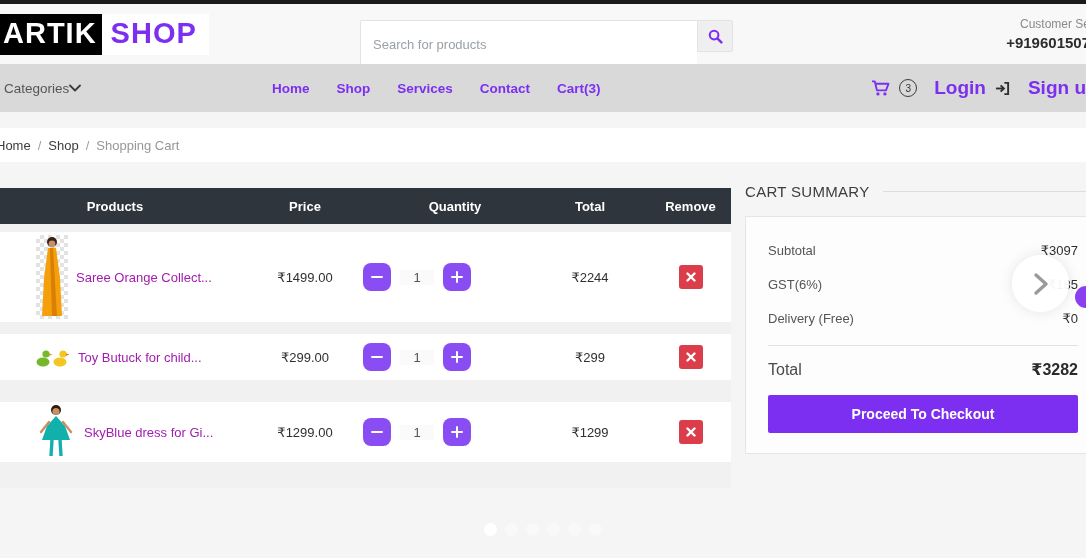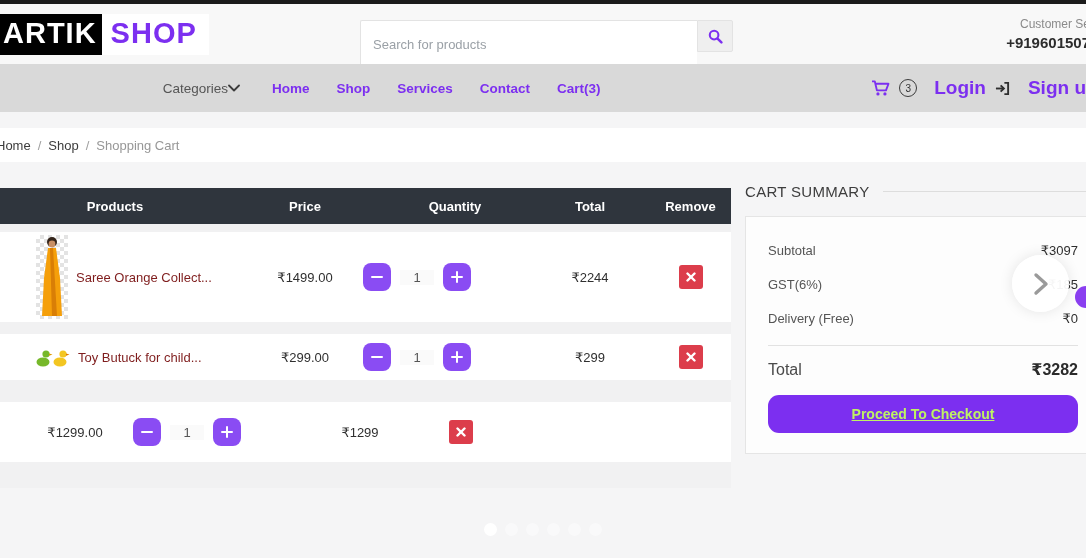--- a/index.html
+++ b/index.html
@@ -17,21 +17,21 @@
   .search{position:absolute;left:360px;top:16px;display:flex;height:32px;}
   .search input{width:312px;height:30px;border:1px solid #e3e3e3;border-right:none;padding:8px 12px;font-size:13px;color:#333;background:#fff;outline:none;border-radius:2px 0 0 2px;}
   .search input::placeholder{color:#9aa0a6;}
   .search-btn{width:36px;height:32px;border:1px solid #e3e3e3;background:#efefef;border-radius:0 2px 2px 0;display:flex;align-items:center;justify-content:center;cursor:pointer;padding:0;}
   .cust{position:absolute;right:-4px;top:13px;text-align:right;}
   .cust-line1{font-size:12px;color:#8a8a8a;}
   .cust-line2{font-size:15px;color:#2c2c2c;font-weight:bold;margin-top:3px;}
 
   
   .nav{position:absolute;top:64px;left:0;right:0;height:48px;background:#d9d9d9;display:flex;align-items:center;}
-  .categories{width:236px;display:flex;align-items:center;justify-content:flex-end;padding:0 8px 0 4px;color:#555;font-size:13.5px;cursor:pointer;}
+  .categories{width:236px;display:flex;align-items:center;justify-content:flex-start;padding:0 8px 0 4px;color:#555;font-size:13.5px;cursor:pointer;}
   .nav-links{display:flex;gap:27px;margin-left:24px;}
   .nav-links a{color:#7c2ff0;font-weight:bold;font-size:13.5px;text-decoration:none;cursor:pointer;}
   .nav-right{position:absolute;right:0;top:0;height:48px;display:flex;align-items:center;gap:9px;padding-right:0;}
   .badge{width:16px;height:16px;border:1.5px solid #3c3c3c;border-radius:50%;display:flex;align-items:center;justify-content:center;font-size:10px;color:#333;background:transparent;}
   .nav-login,.nav-signup{color:#7c2ff0;font-weight:bold;font-size:19px;cursor:pointer;white-space:nowrap;}
 
   
   .breadcrumb{position:absolute;top:128px;left:0;right:0;height:34px;background:#fff;display:flex;align-items:center;font-size:13px;}
   .breadcrumb .bc-wrap{margin-left:-4px;display:flex;gap:7px;align-items:center;}
   .bc-link{color:#3c3c3c;cursor:pointer;}
@@ -45,21 +45,21 @@
   .c-price{width:150px;text-align:center;}
   .c-qty{width:150px;text-align:center;}
   .c-total{width:120px;text-align:center;}
   .c-rem{width:81px;text-align:center;}
   .thead .c-prod{text-align:center;}
   .row{background:#fff;display:flex;align-items:center;}
   .row .c-prod{display:flex;align-items:center;padding-left:36px;box-sizing:border-box;}
   .row-1{margin-top:8px;height:90px;}
   .row-2{margin-top:12px;height:46px;}
   .row-3{margin-top:22px;height:60px;}
-  .prod-name{font-size:13px;color:#7f1d1d;margin-left:8px;cursor:pointer;}
+  .prod-name{font-size:13px;color:#a21caf;margin-left:8px;cursor:pointer;}
   .price-text,.total-text{font-size:13px;color:#2f2f2f;}
   .img-box{flex:none;display:flex;align-items:center;justify-content:center;}
   .img-checker{background:
      linear-gradient(45deg,#e3e3e3 25%,transparent 25%,transparent 75%,#e3e3e3 75%),
      linear-gradient(45deg,#e3e3e3 25%,#fff 25%,#fff 75%,#e3e3e3 75%);
      background-size:8px 8px;background-position:0 0,4px 4px;}
   .qty{display:flex;align-items:center;justify-content:center;gap:9px;transform:translateX(-38px);}
   .qty-btn{width:28px;height:28px;border:none;border-radius:8px;background:#8a4cf3;display:flex;align-items:center;justify-content:center;cursor:pointer;position:relative;padding:0;}
   .bar-h{width:12px;height:2.6px;background:#fff;border-radius:2px;}
   .bar-v{position:absolute;width:2.6px;height:12px;background:#fff;border-radius:2px;left:12.7px;top:8px;}
@@ -70,21 +70,21 @@
   .summary-title{position:absolute;left:745px;top:183px;width:345px;display:flex;align-items:center;gap:14px;font-size:15px;color:#3d3d3d;letter-spacing:0.3px;}
   .summary-title::after{content:"";flex:1;height:1px;background:#ddd;}
   .summary-card{position:absolute;left:745px;top:216px;width:356px;height:238px;box-sizing:border-box;background:#fdfdfd;border:1px solid #e5e5e5;padding:26px 22px 20px;}
   .srow{display:flex;justify-content:space-between;align-items:center;margin-bottom:19px;font-size:13px;}
   .srow .s-label{color:#555;}
   .srow .s-value{color:#2f2f2f;}
   .sdivider{border-top:1px solid #e2e2e2;margin:2px 0 14px;}
   .trow{display:flex;justify-content:space-between;align-items:center;font-size:16px;margin-bottom:16px;}
   .trow .t-label{color:#4a4a4a;}
   .trow .t-value{color:#2b2b2b;font-weight:600;}
-  .checkout-btn{width:100%;height:38px;border:none;border-radius:11px;background:#7c2ff0;color:#bef264;font-weight:bold;font-size:14px;cursor:pointer;font-family:inherit;text-decoration:underline;}
+  .checkout-btn{width:100%;height:38px;border:none;border-radius:2px;background:#7c2ff0;color:#ffffff;font-weight:bold;font-size:14px;cursor:pointer;font-family:inherit;}
 
   
   .carousel-next{position:absolute;left:1012px;top:255px;width:57px;height:57px;border-radius:50%;background:rgba(255,255,255,0.95);box-shadow:0 0 14px rgba(0,0,0,0.10);display:flex;align-items:center;justify-content:center;cursor:pointer;z-index:5;border:none;}
   .fab-sliver{position:absolute;right:-11px;top:286px;width:22px;height:22px;border-radius:50%;background:#8a3ff0;z-index:6;cursor:pointer;}
 
   
   .dots{position:absolute;left:0;right:0;top:523px;display:flex;justify-content:center;gap:8px;}
   .dot{width:13px;height:13px;border-radius:50%;background:#fff;opacity:0.45;cursor:pointer;}
   .dot.active{opacity:1;}
 </style>
@@ -244,20 +244,34 @@
               <svg width="10" height="10" viewBox="0 0 10 10">
                 <line x1="1.5" y1="1.5" x2="8.5" y2="8.5" stroke="#fff" stroke-width="2.4" stroke-linecap="round"></line>
                 <line x1="8.5" y1="1.5" x2="1.5" y2="8.5" stroke="#fff" stroke-width="2.4" stroke-linecap="round"></line>
               </svg>
             </span>
         </button>
       </div>
     </div>
 
     <div class="row row-3">
+      <div class="c-prod">
+        <div class="img-box" style="width:40px;height:58px;background:#fff;">
+          <svg width="38" height="56" viewBox="0 0 38 56">
+              <circle cx="19" cy="6" r="5" fill="#2b1d14"></circle>
+              <circle cx="19" cy="7.5" r="3.6" fill="#c98f64"></circle>
+              <path d="M19,12 L28,22 L33,36 L5,36 L10,22 Z" fill="#12b0ab"></path>
+              <line x1="12" y1="18" x2="4" y2="28" stroke="#c98f64" stroke-width="2.4" stroke-linecap="round"></line>
+              <line x1="26" y1="18" x2="34" y2="28" stroke="#c98f64" stroke-width="2.4" stroke-linecap="round"></line>
+              <line x1="15" y1="36" x2="14" y2="52" stroke="#12b0ab" stroke-width="3.4"></line>
+              <line x1="23" y1="36" x2="24" y2="52" stroke="#12b0ab" stroke-width="3.4"></line>
+            </svg>
+        </div>
+        <span class="prod-name">SkyBlue dress for Gi...</span>
+      </div>
       <div class="c-price"><span class="price-text">₹1299.00</span></div>
       <div class="c-qty">
         <div class="qty">
           <button class="qty-btn">
               <span class="bar-h"></span>
             </button>
           <span class="qty-val">1</span>
           <button class="qty-btn">
               <span class="bar-h"></span>
               <span class="bar-v"></span>

